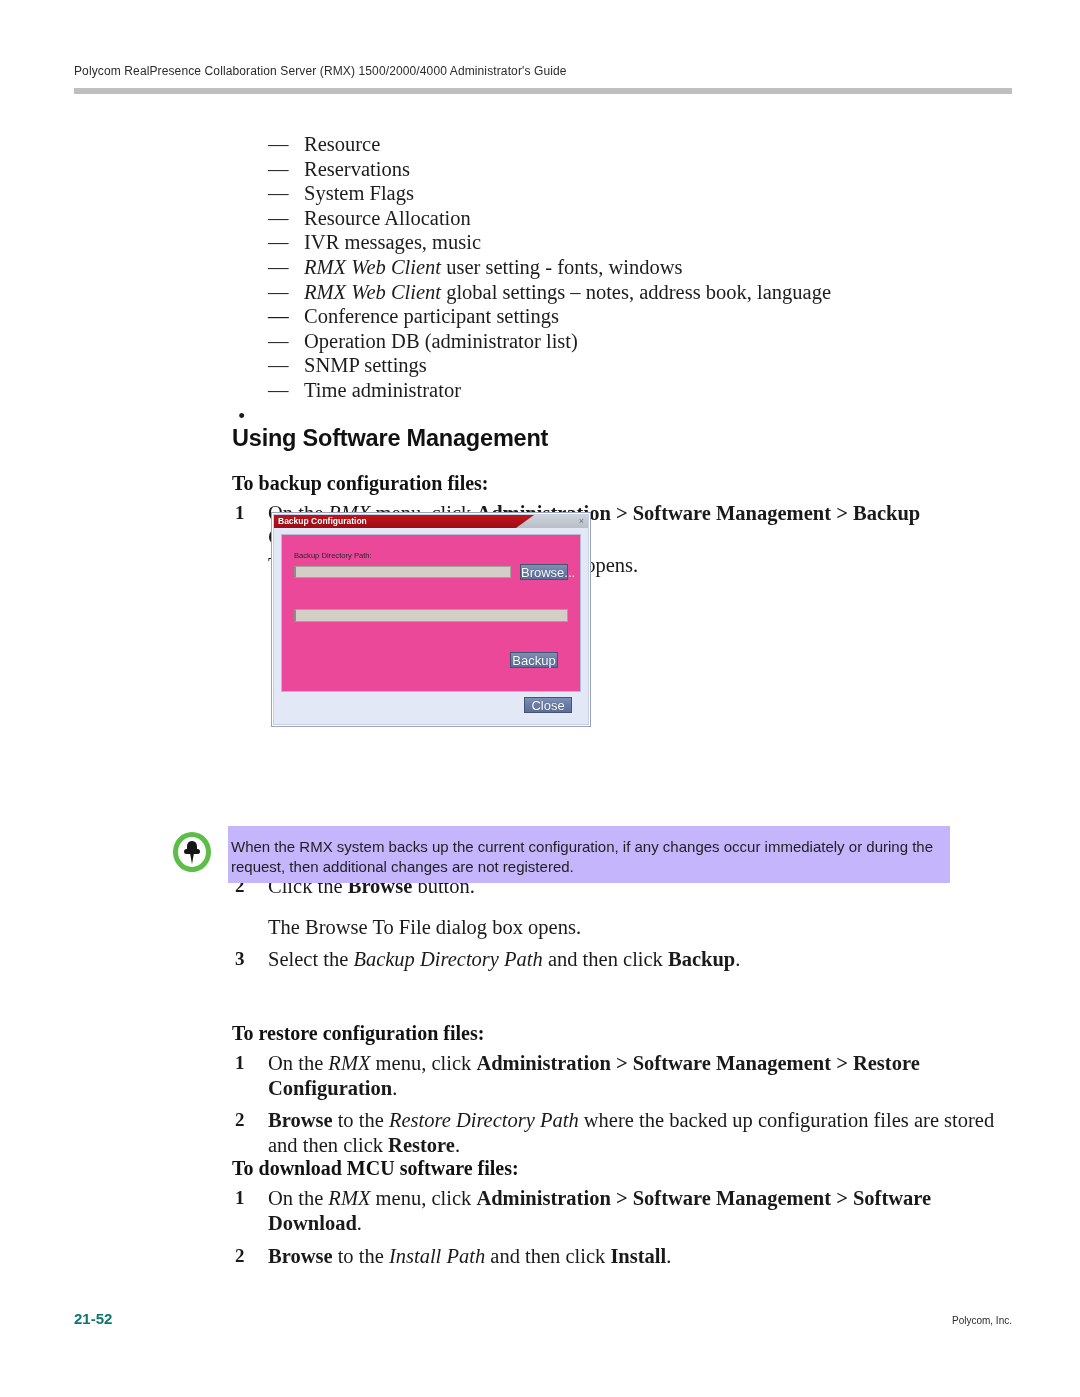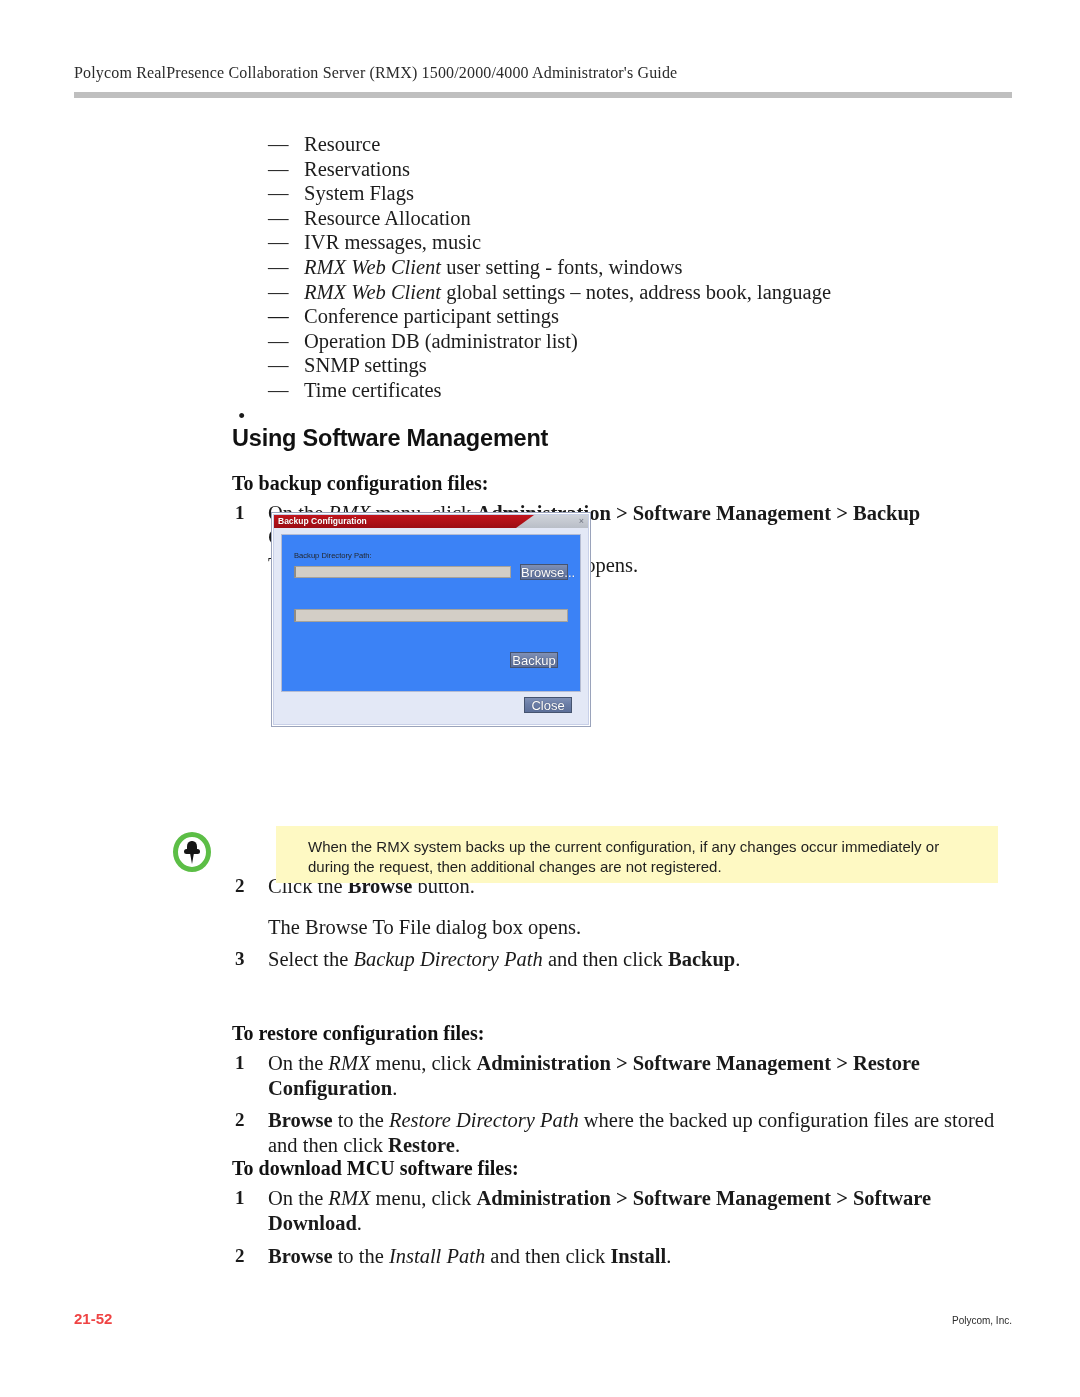--- a/index.html
+++ b/index.html
@@ -17,22 +17,22 @@
   }
 
   
   #page-header {
     position: absolute;
     left: 74px;
     top: 64px;
     width: 938px;
   }
   #header-text {
-    font-family: Liberation Serif, serif;
-    font-size: 16px;
+    font-family: Liberation Sans, sans-serif;
+    font-size: 12px;
     color: #2b2b2b;
     letter-spacing: 0.01em;
     white-space: nowrap;
   }
   #header-rule {
     margin-top: 10px;
     height: 6px;
     background: #bfbfbf;
     width: 938px;
   }
@@ -187,21 +187,21 @@
   }
   .dlg-body {
     background: #e3e8f6;
     height: calc(100% - 13px);
     box-sizing: border-box;
     padding: 6px 7px 4px 7px;
     position: relative;
   }
   .dlg-panel {
     border: 1px solid #b5bcd2;
-    background: #3b82f6;
+    background: #ec4899;
     height: 158px;
     box-sizing: border-box;
     position: relative;
     padding: 16px 12px 0 12px;
   }
   .dlg-label {
     font-family: "Liberation Sans", sans-serif;
     font-size: 7.6px;
     color: #23272e;
     margin-bottom: 4px;
@@ -306,24 +306,23 @@
     border-left: 2.5px solid transparent;
     border-right: 2.5px solid transparent;
     border-top: 11px solid #161616;
   }
   #note-box {
     position: absolute;
     left: 228px;
     top: 0;
     width: 722px;
     height: 57px;
-    background: #fef9c3;
-    box-sizing: border-box;
-    padding: 11px 14px 0 32px;
-    margin-left: 48px;
+    background: #c4b5fd;
+    box-sizing: border-box;
+    padding: 11px 14px 0 3px;
   }
   #note-text {
     font-family: "Liberation Sans", sans-serif;
     font-size: 15px;
     line-height: 20px;
     color: #1f1f1f;
   }
 
   
   #page-footer {
@@ -332,21 +331,21 @@
     top: 1310px;
     width: 938px;
     font-family: "Liberation Sans", sans-serif;
     display: flex;
     justify-content: space-between;
     align-items: baseline;
   }
   #footer-page {
     font-size: 15px;
     font-weight: bold;
-    color: #ef4444;
+    color: #0f766e;
   }
   #footer-company {
     font-size: 10px;
     color: #2b2b2b;
   }
 </style>
 </head>
 <body>
 
 <div id="page-header">
@@ -361,21 +360,21 @@
     <li class="dash-item"><span class="dash-mark">—</span><span>Reservations</span></li>
     <li class="dash-item"><span class="dash-mark">—</span><span>System Flags</span></li>
     <li class="dash-item"><span class="dash-mark">—</span><span>Resource Allocation</span></li>
     <li class="dash-item"><span class="dash-mark">—</span><span>IVR messages, music</span></li>
     <li class="dash-item"><span class="dash-mark">—</span><span class="it">RMX Web Client</span><span> user setting - fonts, windows</span></li>
     <li class="dash-item"><span class="dash-mark">—</span><span class="it">RMX Web Client</span><span> global settings – notes, address book, language</span></li>
     <li class="dash-item"><span class="dash-mark">—</span></li>
     <li class="dash-item"><span class="dash-mark">—</span><span>Conference participant settings</span></li>
     <li class="dash-item"><span class="dash-mark">—</span><span>Operation DB (administrator list)</span></li>
     <li class="dash-item"><span class="dash-mark">—</span><span>SNMP settings</span></li>
-    <li class="dash-item"><span class="dash-mark">—</span><span>Time certificates</span></li>
+    <li class="dash-item"><span class="dash-mark">—</span><span>Time administrator</span></li>
   </ul>
 
   <div class="bullet-item">
     <span class="bullet-mark">•</span>
   </div>
 
   <div class="section-heading">Using Software Management</div>
 
   <div class="proc-title">To backup configuration files:</div>
 

